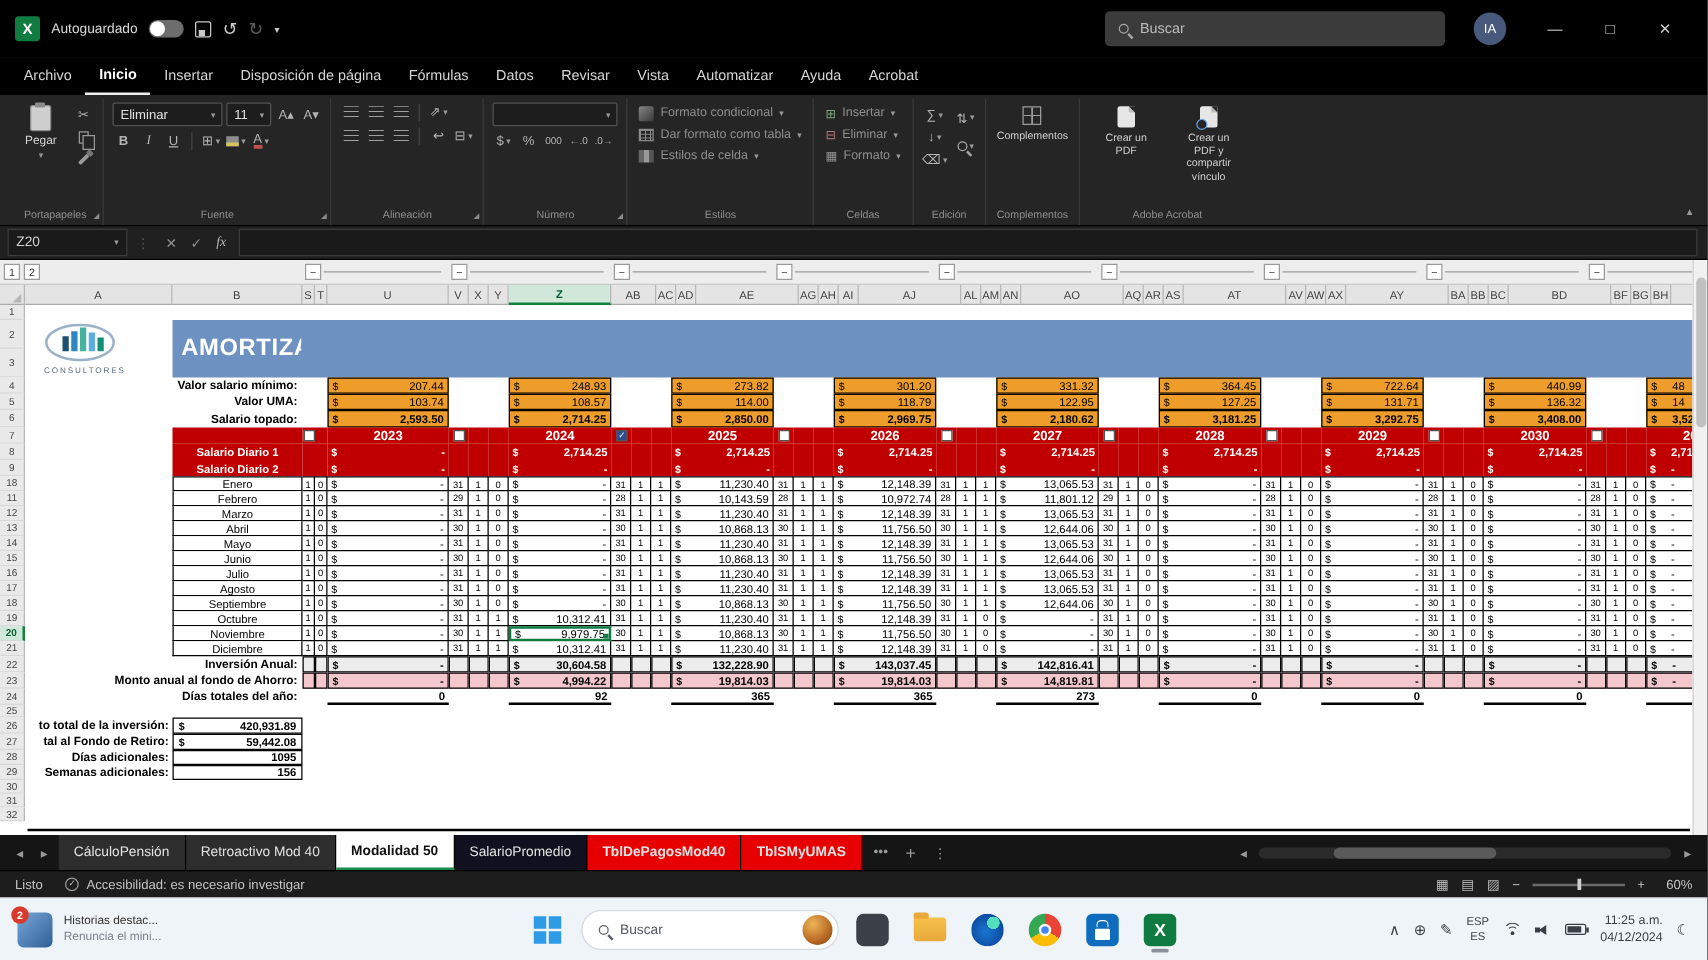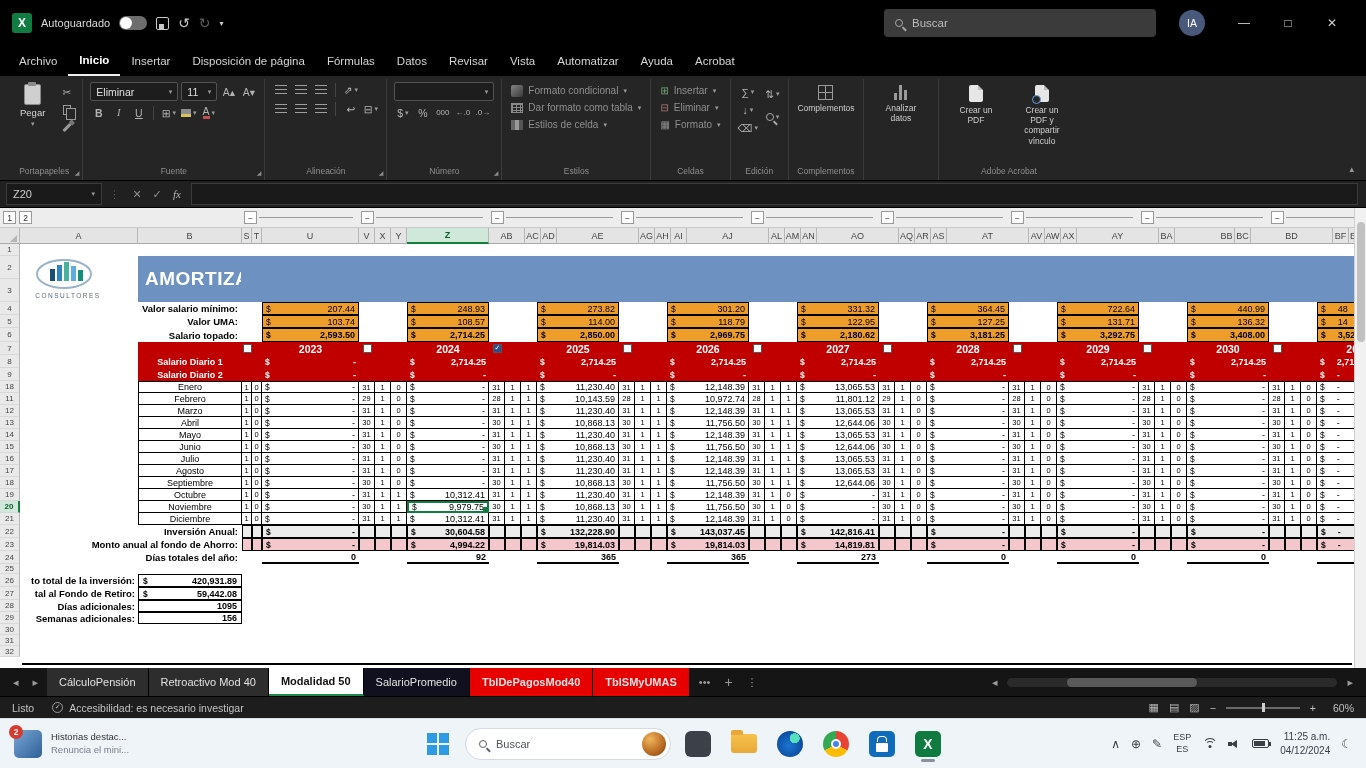--- a/index.html
+++ b/index.html
@@ -396,33 +396,20 @@
   <div class="rgroup">
     <div class="rcontent">
       <div class="bigbtn2">
         <span class="i-addin"></span>
         <span>Complementos</span>
       </div>
     </div>
     <div class="glabel"><span>Complementos</span></div>
   </div>
 
-  <div class="rgroup">
-    <div class="rcontent">
-      <div class="bigbtn2">
-        <span class="i-chartbars">
-            <i></i>
-            <i></i>
-            <i></i>
-          </span>
-        <span>Analizar datos</span>
-      </div>
-    </div>
-    <div class="glabel"></div>
-  </div>
 
   <div class="rgroup" style="border-right:none">
     <div class="rcontent">
       <div class="bigbtn2">
         <span class="i-doc"></span>
         <span>Crear un PDF</span>
       </div>
       <div class="bigbtn2">
         <span class="i-doc link"></span>
         <span>Crear un PDF y compartir vínculo</span>
@@ -517,21 +504,21 @@
         <div class="chc" style="width: 82px;">AO</div>
         <div class="chc" style="width: 16px;">AQ</div>
         <div class="chc" style="width: 16px;">AR</div>
         <div class="chc" style="width: 16px;">AS</div>
         <div class="chc" style="width: 82px;">AT</div>
         <div class="chc" style="width: 16px;">AV</div>
         <div class="chc" style="width: 16px;">AW</div>
         <div class="chc" style="width: 16px;">AX</div>
         <div class="chc" style="width: 82px;">AY</div>
         <div class="chc" style="width: 16px;">BA</div>
-        <div class="chc" style="width: 16px; margin-left: 44px;">BB</div>
+        <div class="chc" style="width: 16px;">BB</div>
         <div class="chc" style="width: 16px;">BC</div>
         <div class="chc" style="width: 82px;">BD</div>
         <div class="chc" style="width: 16px;">BF</div>
         <div class="chc" style="width: 16px;">BG</div>
         <div class="chc" style="width: 16px;">BH</div>
         <div class="chc" style="width: 82px;">BI</div>
       </div>
     <div id="grid">
         <div class="r" style="height: 12px;">
           <div class="c rh">1</div>

